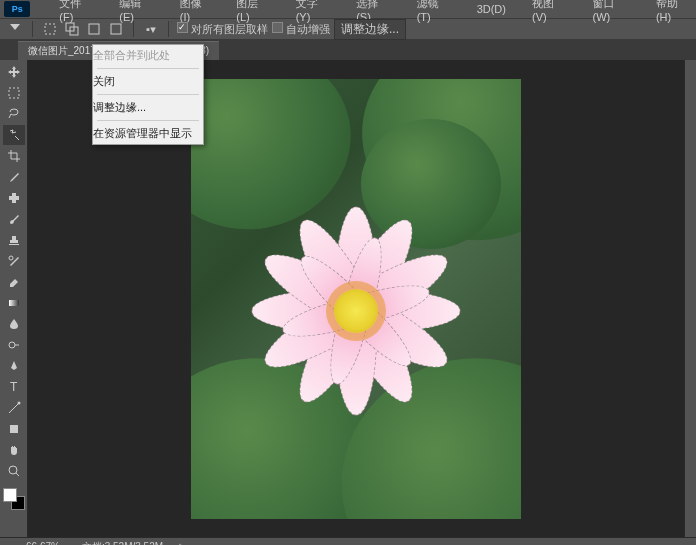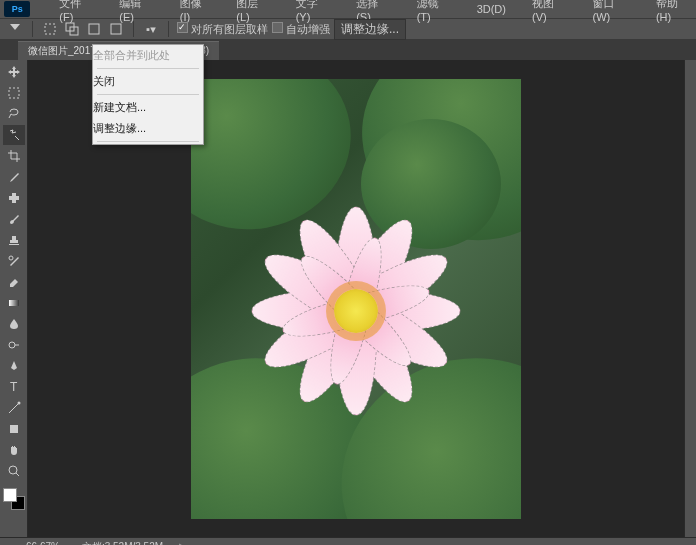--- a/index.html
+++ b/index.html
@@ -276,16 +276,16 @@
   <span class="status-box">66.67%</span>
   <span class="status-box">文档:3.52M/3.52M</span>
   <span class="status-arrow">▶</span>
 </div>
 
 <div class="context-menu">
   <div class="ctx-item disabled">全部合并到此处</div>
   <div class="ctx-sep"></div>
   <div class="ctx-item">关闭</div>
   <div class="ctx-sep"></div>
-  <div class="ctx-item">新建文档...</div>
   <div class="ctx-item">调整边缘...</div>
   <div class="ctx-sep"></div>
+  <div class="ctx-item">在资源管理器中显示</div>
 </div>
 
 </body></html>

